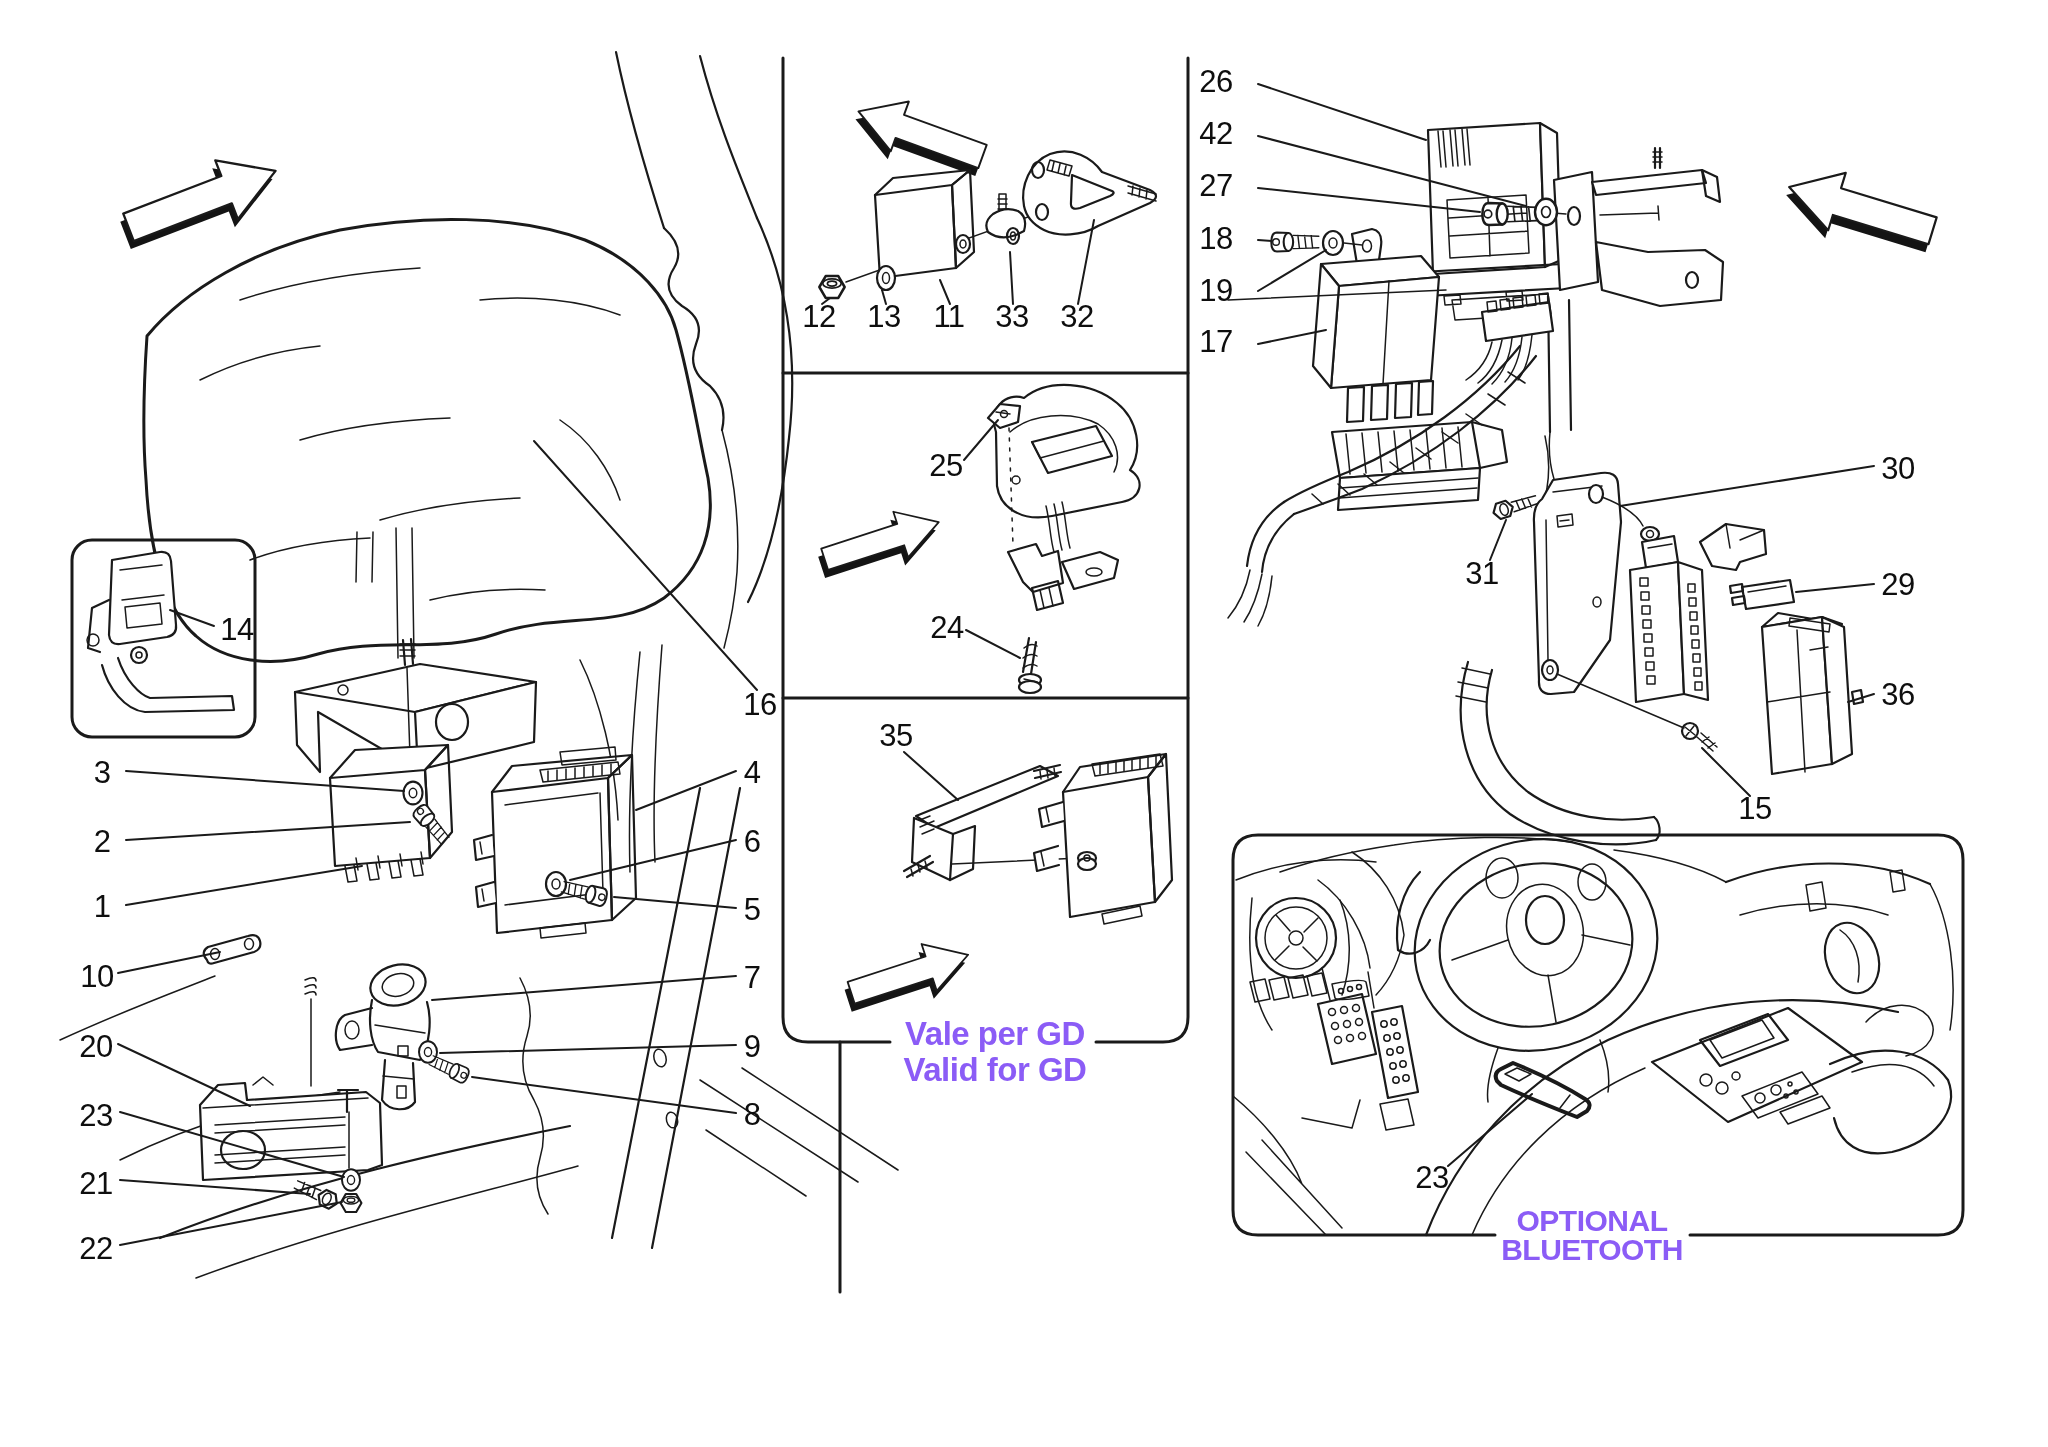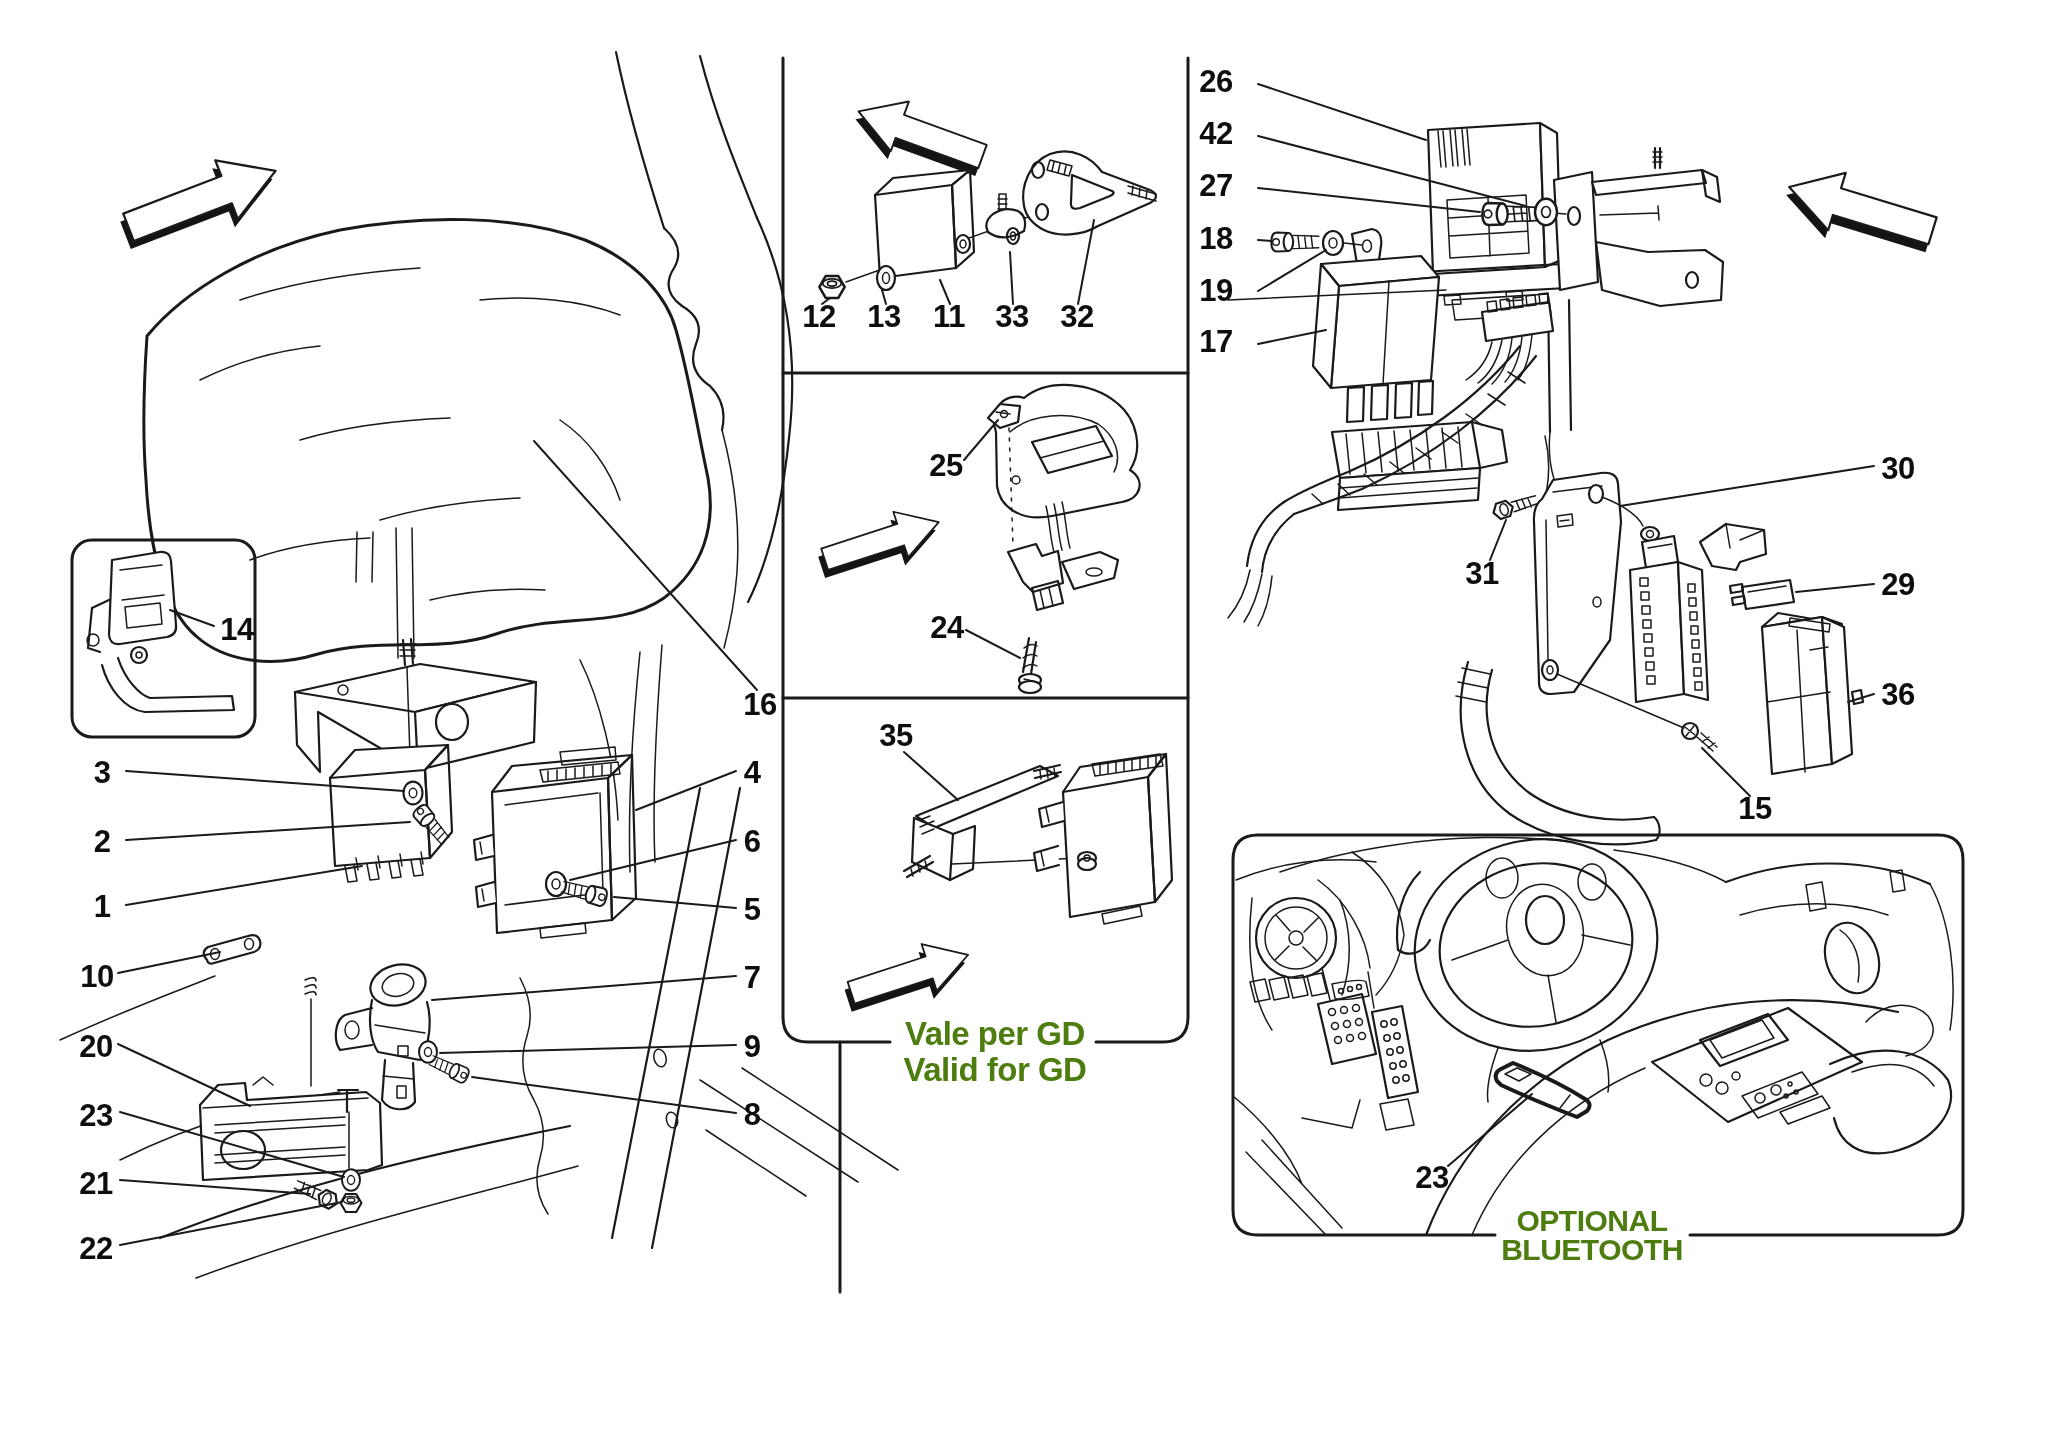--- a/index.html
+++ b/index.html
@@ -7,24 +7,24 @@
          font-family:"Liberation Sans", sans-serif;}
   .stage svg{position:absolute;left:0;top:0;}
   
   .s{stroke:#1a1a1a;fill:none;stroke-width:2.2;stroke-linecap:round;stroke-linejoin:round;}
   .th{stroke:#1a1a1a;fill:none;stroke-width:1.5;stroke-linecap:round;stroke-linejoin:round;}
   .bd{stroke:#1a1a1a;fill:none;stroke-width:3;stroke-linecap:round;stroke-linejoin:round;}
   .wf{fill:#ffffff;}
   .bk{fill:#141414;stroke:none;}
   .d{stroke-dasharray:3 7;}
   
-  .co{position:absolute;transform:translate(-50%,-50%);font-weight:700;font-size:31px;
+  .co{position:absolute;transform:translate(-50%,-50%);font-weight:400;font-size:31px;
       color:#0e0e0e;white-space:nowrap;z-index:5;letter-spacing:-0.5px;}
   
-  .cap{position:absolute;transform:translate(-50%,-50%);font-weight:700;color:#4d7c0f;
+  .cap{position:absolute;transform:translate(-50%,-50%);font-weight:700;color:#8b5cf6;
        white-space:nowrap;z-index:5;}
   .cap.gd{font-size:33px;letter-spacing:-0.5px;}
   .cap.bt{font-size:30px;letter-spacing:-0.5px;}
 </style>
 </head>
 <body>
 
 <div class="stage">
 
 <svg width="2048" height="1447" viewBox="0 0 2048 1447">

